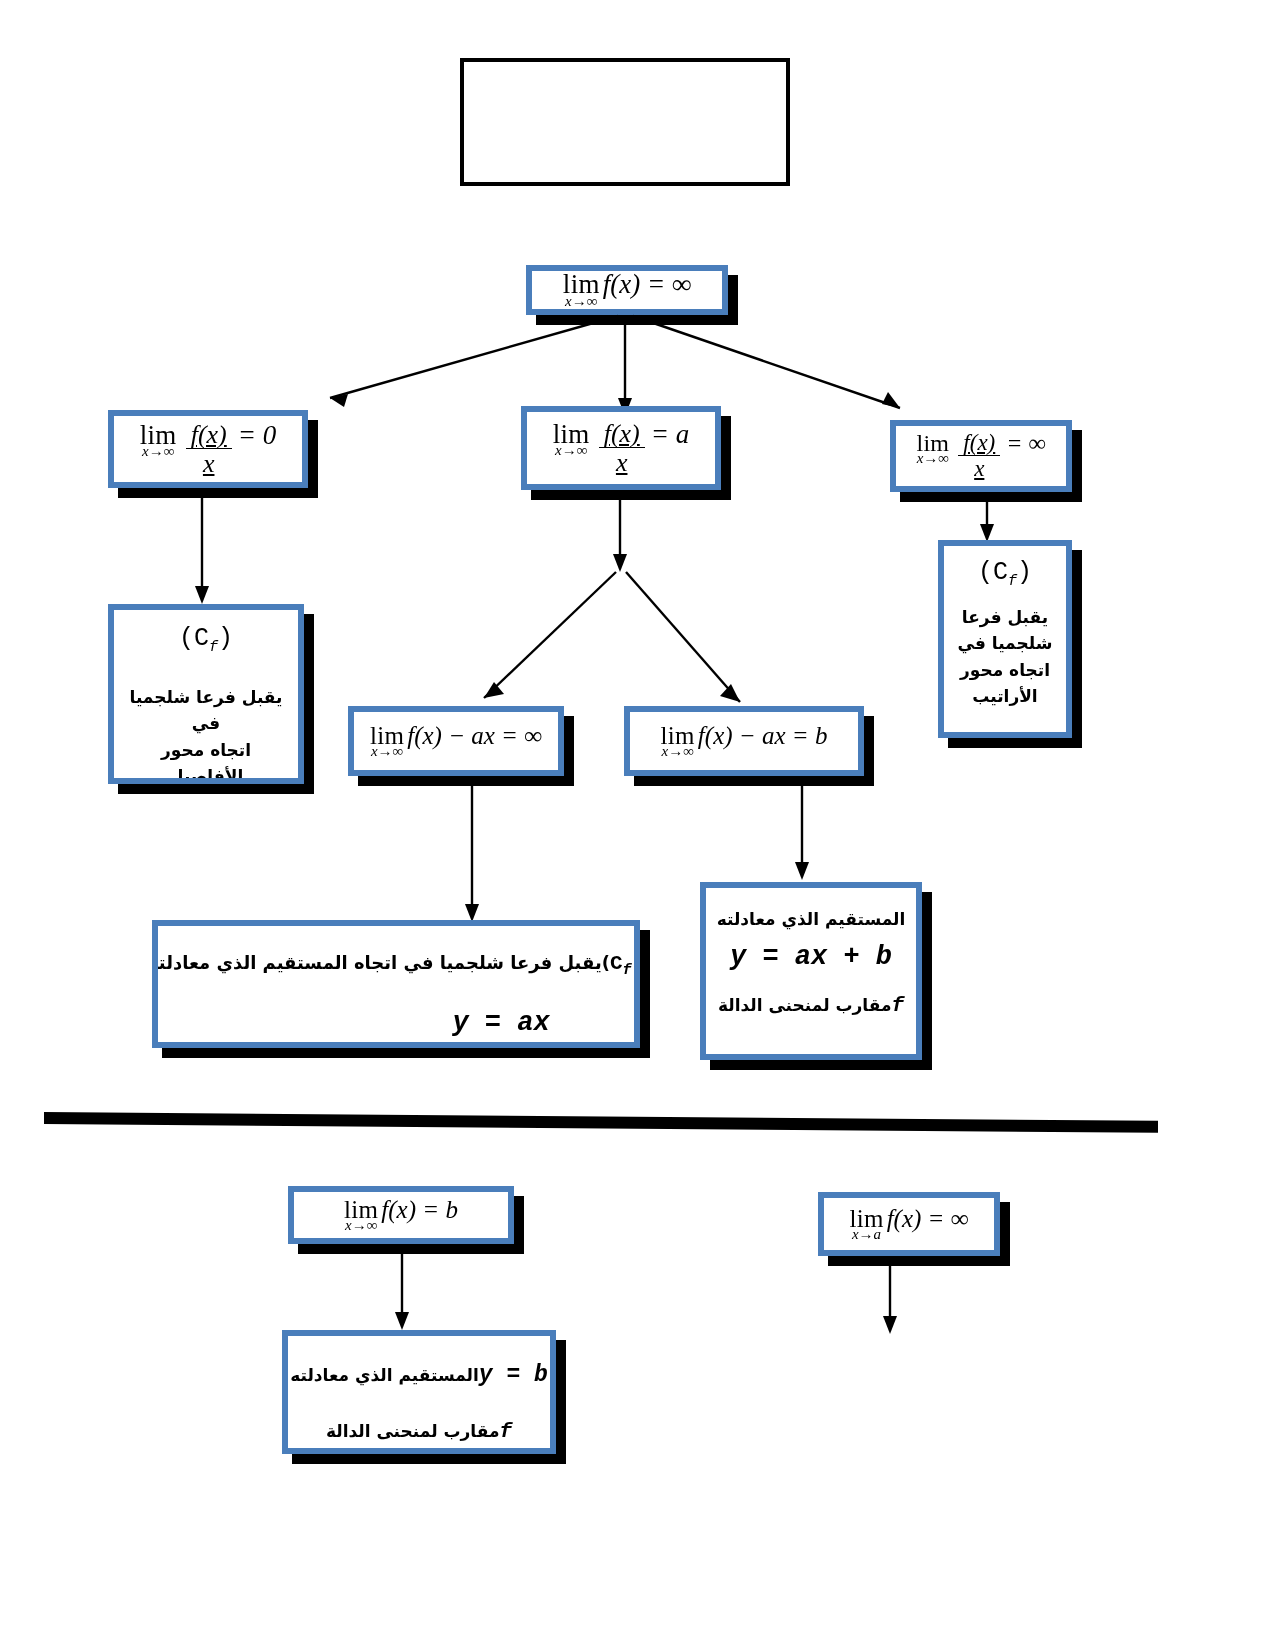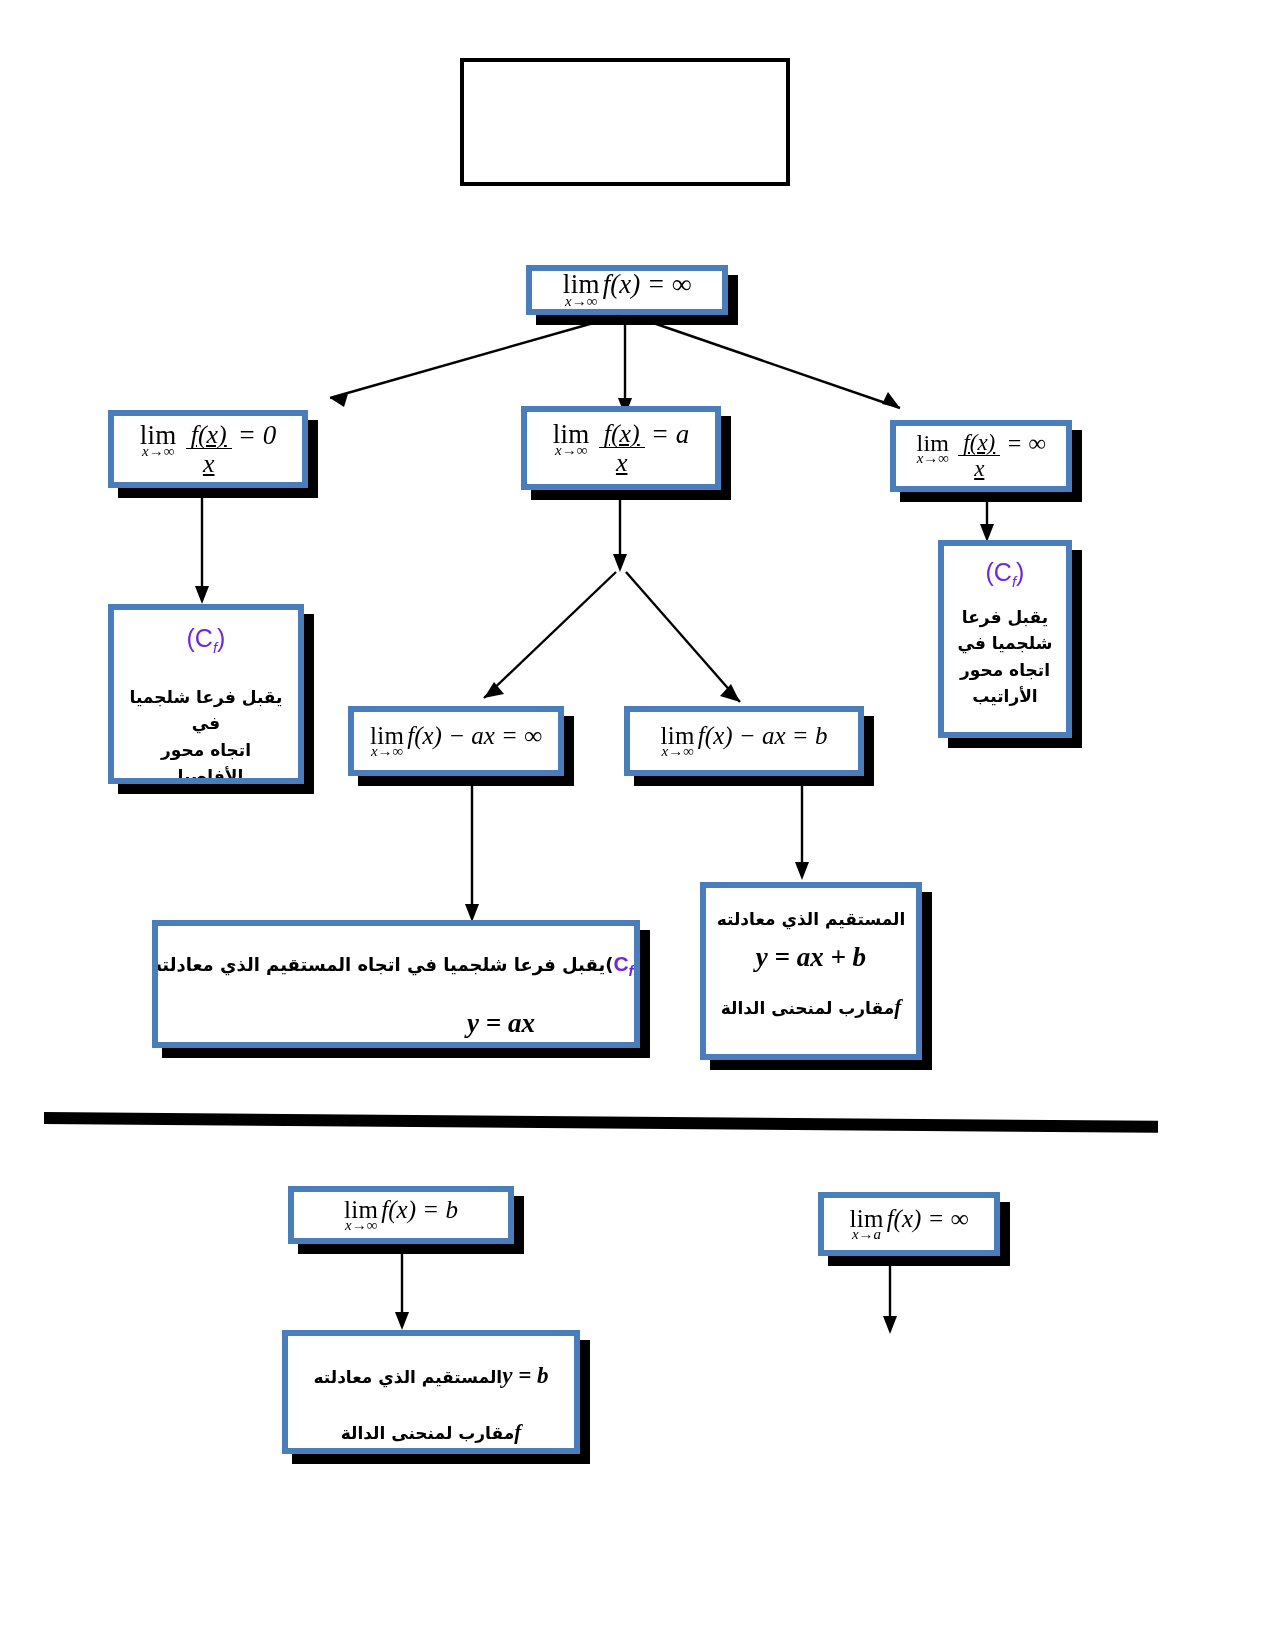--- a/index.html
+++ b/index.html
@@ -81,44 +81,44 @@
     font-size: 26px;
     padding-top: 1px;
   }
   .mathline {
     display: flex;
     justify-content: center;
   }
 
   
   .bmath {
-    font-family: Liberation Serif, serif;
+    font-family: Liberation Mono, monospace;
     font-style: italic;
     font-weight: bold;
     font-size: 27px;
     white-space: nowrap;
     text-align: right;
   }
 
   
   .ar {
     direction: rtl;
     font-family: "DejaVu Sans", "Liberation Sans", sans-serif;
     font-weight: bold;
     font-size: 17px;
     color: #000;
     text-align: center;
     line-height: 1.55;
     white-space: pre-line;
   }
   .ar.wide { font-size: 18px; }
   .cf {
-    font-family: Liberation Sans, sans-serif;
+    font-family: Liberation Mono, monospace;
     font-size: 25px;
-    color: #6d28d9;
+    color: #000000;
   }
   .cf sub { font-size: 15px; font-style: italic; }
 
   
   .conn { position: absolute; }
   .conn svg { display: block; overflow: visible; }
 
   
   .separator {
     position: absolute;
@@ -308,21 +308,21 @@
     </div>
   </div>
 
   <div class="conn" style="left:390px; top:1248px; width:30px; height:84px;">
     <svg width="30" height="84" viewBox="0 0 30 84">
       <line x1="12" y1="0" x2="12" y2="68" stroke="#000" stroke-width="2.4"></line>
       <polygon points="12,82 5,64 19,64" fill="#000"></polygon>
     </svg>
   </div>
 
-  <div class="box" style="left:282px; top:1330px; width:298px; height:124px; justify-content:flex-start; padding-top:22px;">
+  <div class="box" style="left:282px; top:1330px; width:274px; height:124px; justify-content:flex-start; padding-top:22px;">
     <div class="ar" style="white-space:nowrap;">
       <span class="bmath" style="font-size:23px;">y = b</span><span>المستقيم الذي معادلته</span>
     </div>
     <div class="ar" style="margin-top:22px; white-space:nowrap;">
       <span class="bmath" style="font-size:21px;">f</span><span>مقارب لمنحنى الدالة</span>
     </div>
   </div>
 
   <div class="box" style="left:818px; top:1192px; width:182px; height:64px;">
     <div class="math mathline" style="font-size:25px;">

